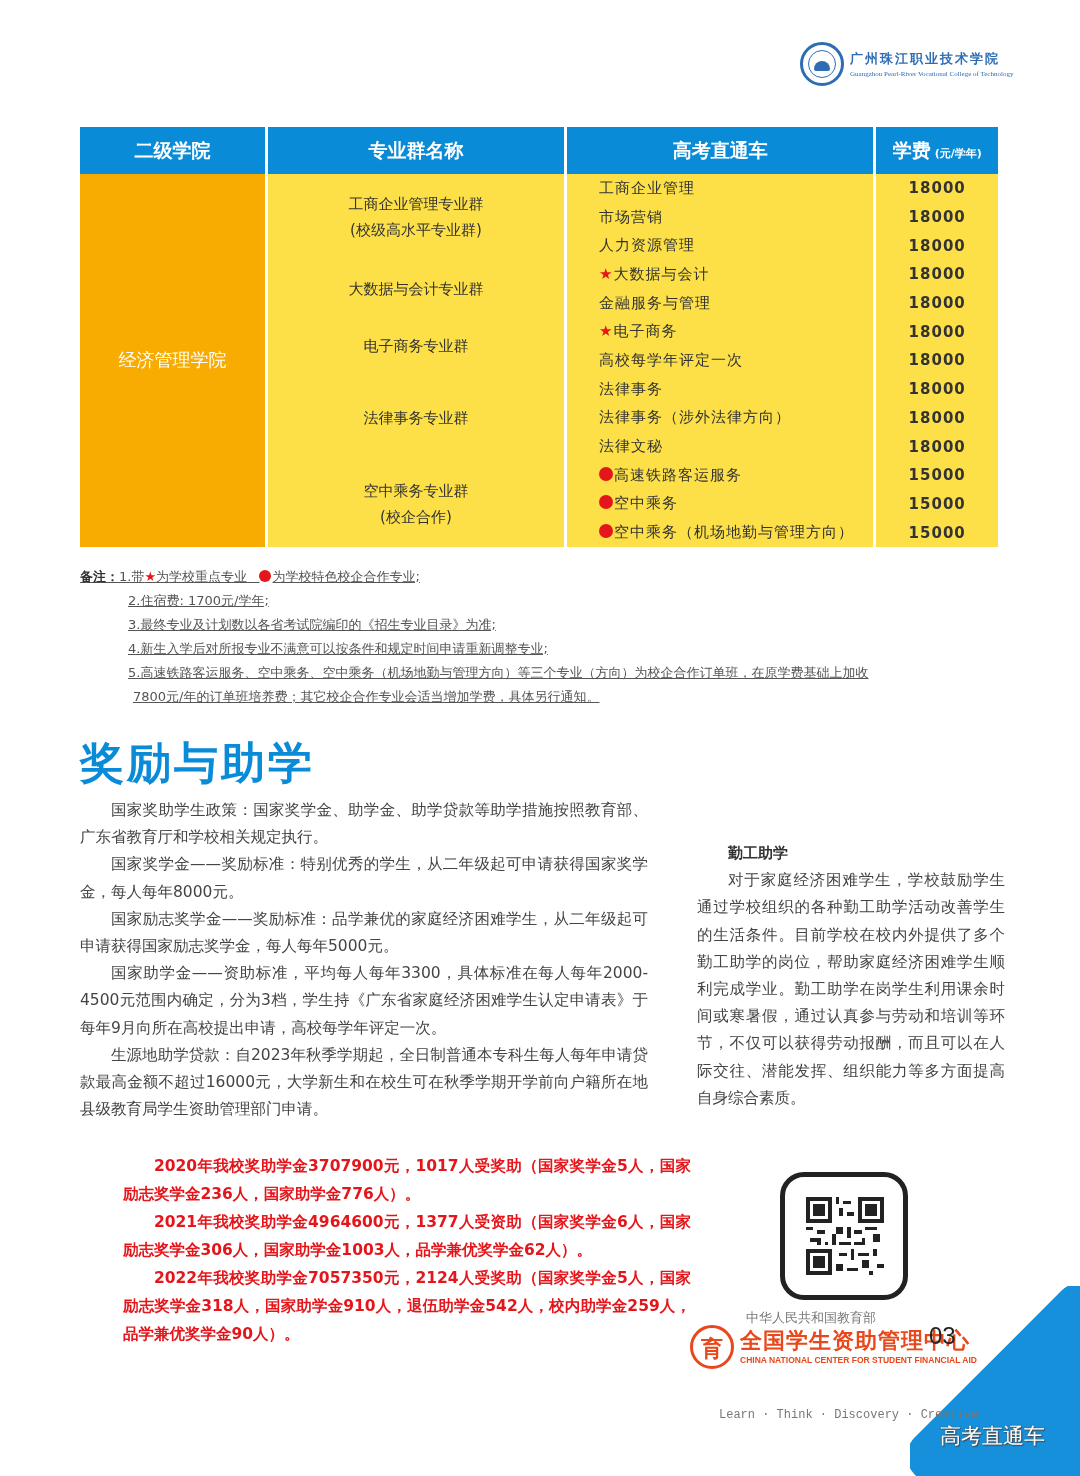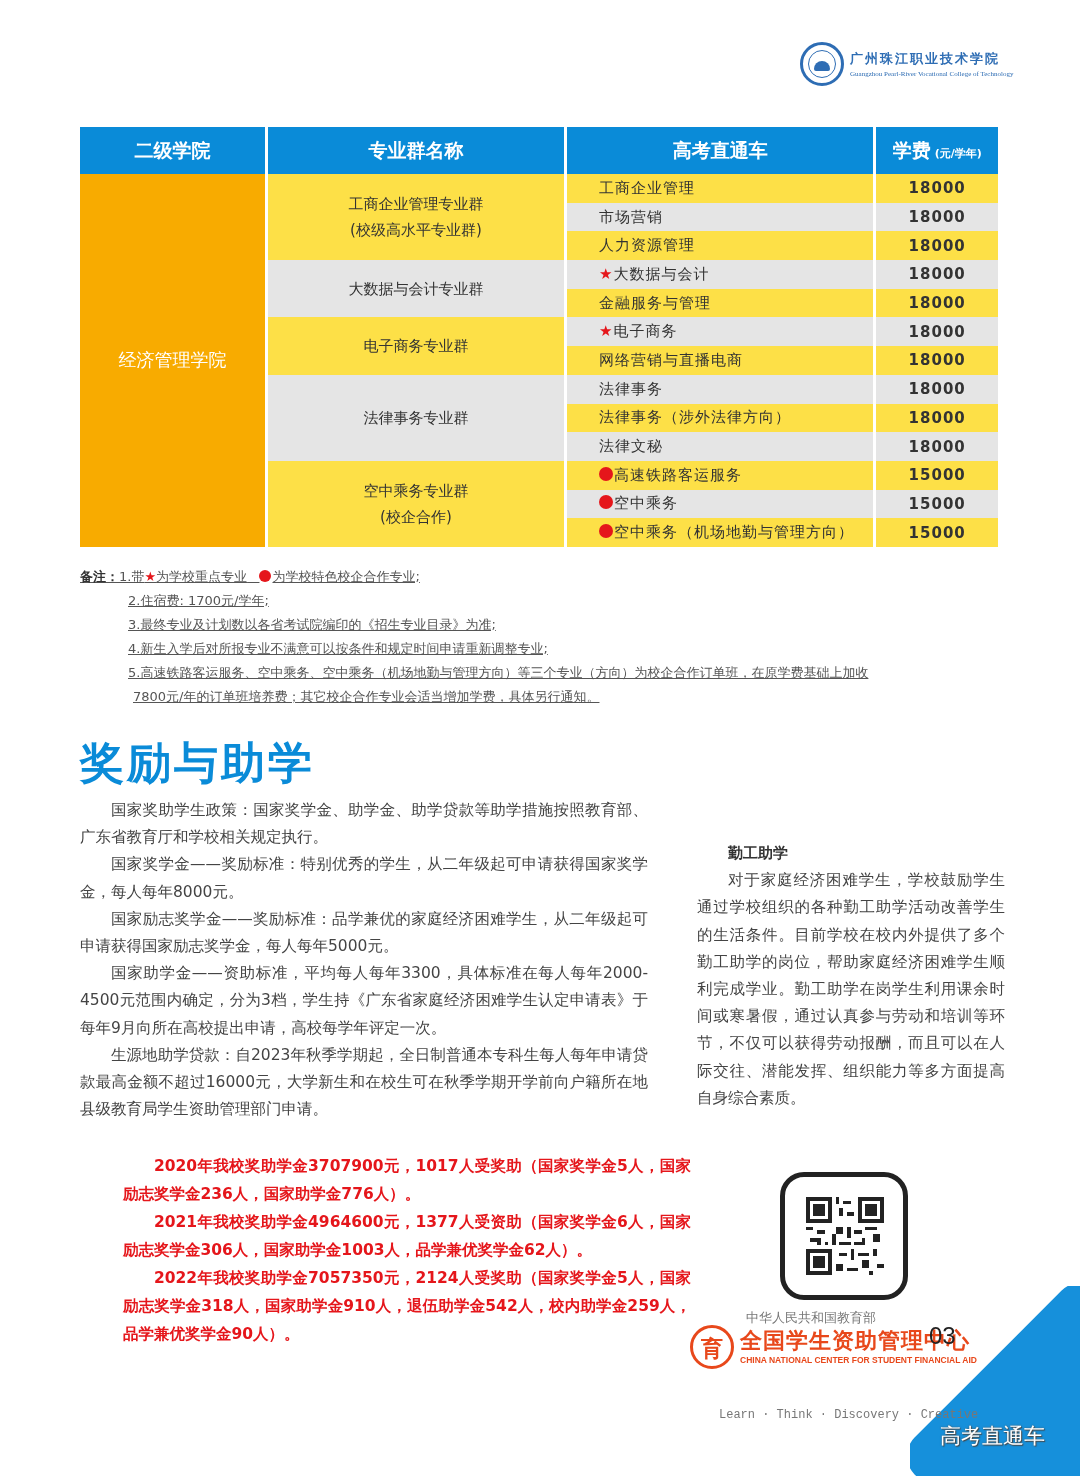--- a/index.html
+++ b/index.html
@@ -18,21 +18,21 @@
   
   .fee-table { position: absolute; left: 80px; top: 127px; width: 924px; border-collapse: separate; border-spacing: 3px 0; margin-left: -3px; }
   .fee-table th { background: #0a8bd8; color: #fff; height: 47px; font-size: 19px; font-weight: bold; }
   .fee-table th .unit { font-size: 11px; font-weight: bold; margin-left: 4px; }
   .fee-table td { font-size: 15px; height: 28.7px; }
   .col-college { width: 186px; background: #f8ab00; color: #fff; text-align: center; font-size: 18px !important; }
   .col-group { width: 298px; text-align: center; line-height: 26px; color: #333; }
   .col-major { width: 308px; padding-left: 32px; color: #333; letter-spacing: 1px; }
   .col-fee { width: 122px; text-align: center; font-weight: bold; color: #333; letter-spacing: 1px; }
   .bg-a { background: #fde047; }
-  .bg-b { background: #e5e5e5; }
+  .bg-b { background: #fde047; }
   .star { color: #e5161b; }
   .dot { display: inline-block; width: 14px; height: 14px; border-radius: 50%; background: #e5161b; vertical-align: -1px; margin-right: 1px; }
 
   
   .notes { position: absolute; left: 80px; top: 565px; font-size: 13px; color: #555; line-height: 24px; text-decoration: underline; }
   .notes .note-label { font-weight: bold; color: #333; }
   .notes .line { white-space: nowrap; }
   .notes .indent { padding-left: 48px; }
   .notes .indent2 { padding-left: 53px; }
 
@@ -114,21 +114,21 @@
     <tr>
       <td class="col-major bg-a">金融服务与管理</td>
       <td class="col-fee bg-a">18000</td>
     </tr>
     <tr>
       <td class="col-group bg-a" rowspan="2">电子商务专业群</td>
       <td class="col-major bg-b"><span class="star">★</span><span>电子商务</span></td>
       <td class="col-fee bg-b">18000</td>
     </tr>
     <tr>
-      <td class="col-major bg-a">网络营销与直播电商</td>
+      <td class="col-major bg-a">高校每学年评定一次</td>
       <td class="col-fee bg-a">18000</td>
     </tr>
     <tr>
       <td class="col-group bg-b" rowspan="3">法律事务专业群</td>
       <td class="col-major bg-b">法律事务</td>
       <td class="col-fee bg-b">18000</td>
     </tr>
     <tr>
       <td class="col-major bg-a">法律事务（涉外法律方向）</td>
       <td class="col-fee bg-a">18000</td>

